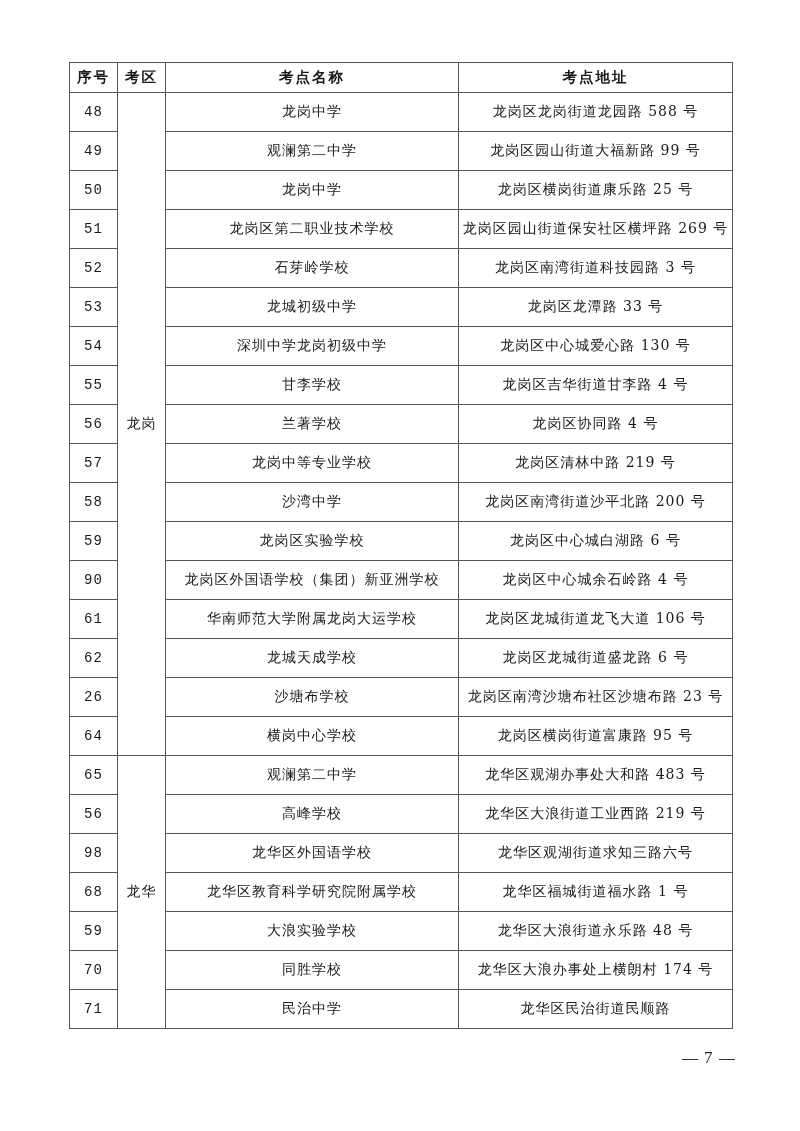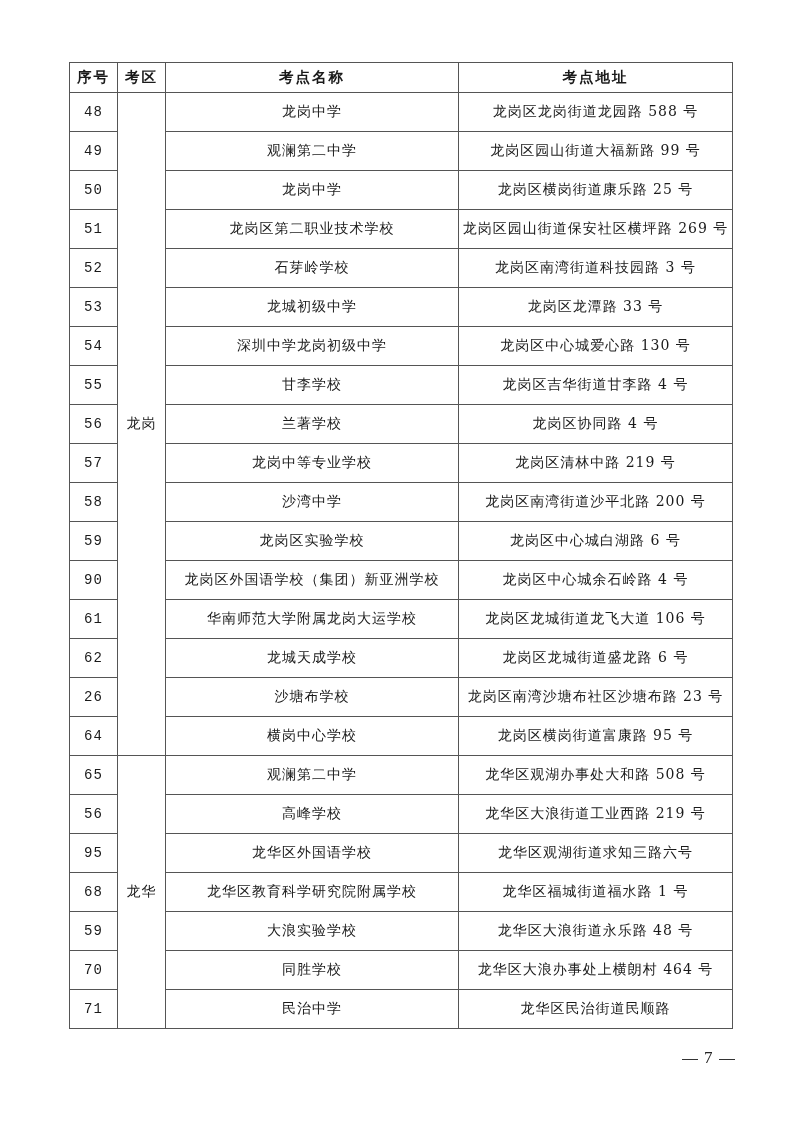--- a/index.html
+++ b/index.html
@@ -130,46 +130,46 @@
       </tr>
       <tr>
         <td class="no">64</td>
         <td class="name">横岗中心学校</td>
         <td class="addr">龙岗区横岗街道富康路 95 号</td>
       </tr>
       <tr>
         <td class="no">65</td>
         <td class="area" rowspan="7">龙华</td>
         <td class="name">观澜第二中学</td>
-        <td class="addr">龙华区观湖办事处大和路 508 号</td>
+        <td class="addr">龙华区观湖办事处大和路 483 号</td>
       </tr>
       <tr>
         <td class="no">56</td>
         <td class="name">高峰学校</td>
         <td class="addr">龙华区大浪街道工业西路 219 号</td>
       </tr>
       <tr>
-        <td class="no">95</td>
+        <td class="no">98</td>
         <td class="name">龙华区外国语学校</td>
         <td class="addr">龙华区观湖街道求知三路六号</td>
       </tr>
       <tr>
         <td class="no">68</td>
         <td class="name">龙华区教育科学研究院附属学校</td>
         <td class="addr">龙华区福城街道福水路 1 号</td>
       </tr>
       <tr>
         <td class="no">59</td>
         <td class="name">大浪实验学校</td>
         <td class="addr">龙华区大浪街道永乐路 48 号</td>
       </tr>
       <tr>
         <td class="no">70</td>
         <td class="name">同胜学校</td>
-        <td class="addr">龙华区大浪办事处上横朗村 464 号</td>
+        <td class="addr">龙华区大浪办事处上横朗村 174 号</td>
       </tr>
       <tr>
         <td class="no">71</td>
         <td class="name">民治中学</td>
         <td class="addr">龙华区民治街道民顺路</td>
       </tr>
     </tbody>
 </table>
 
 <div class="page-number">

